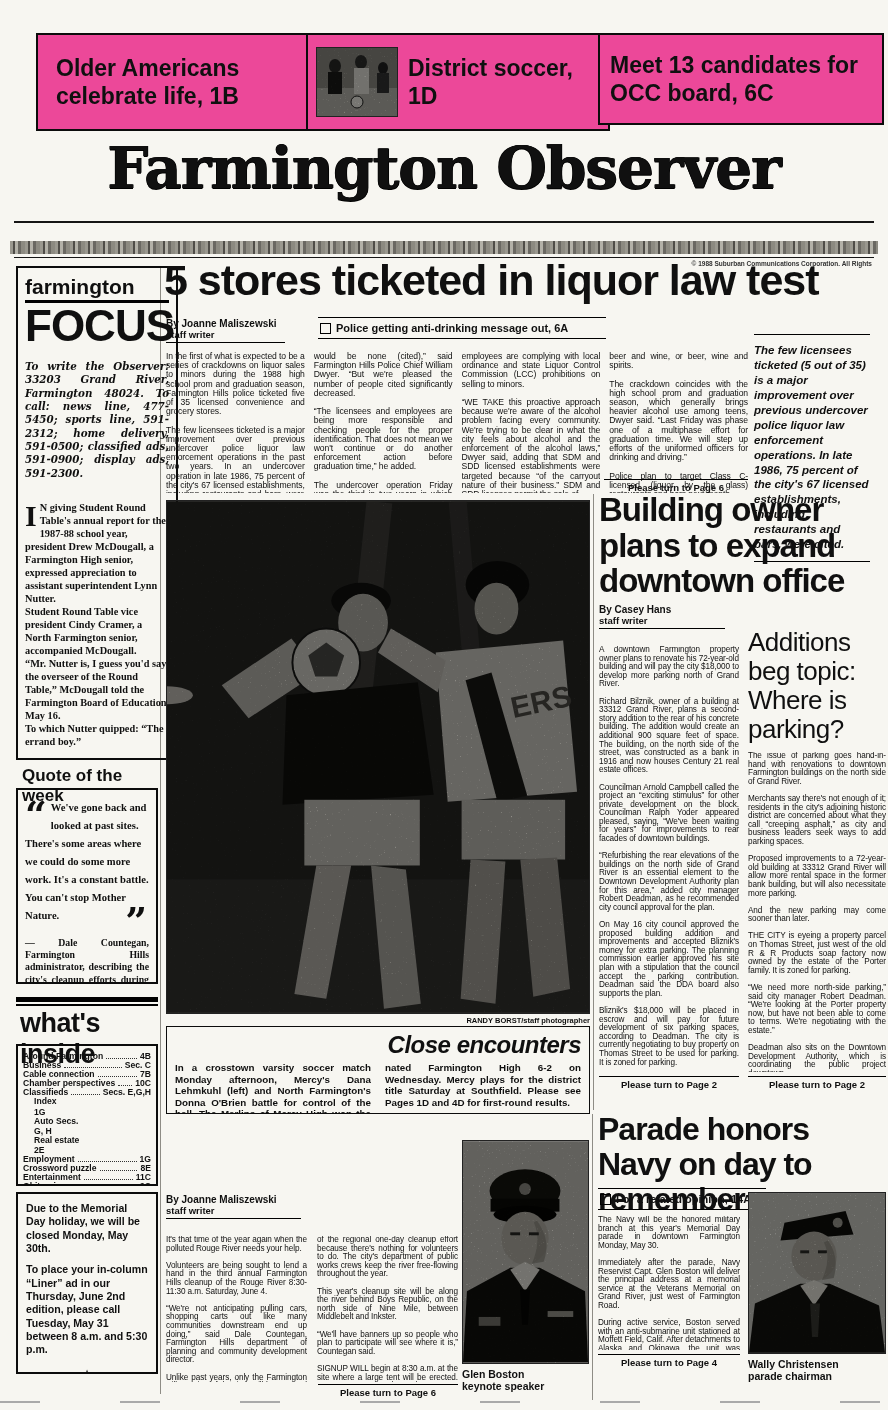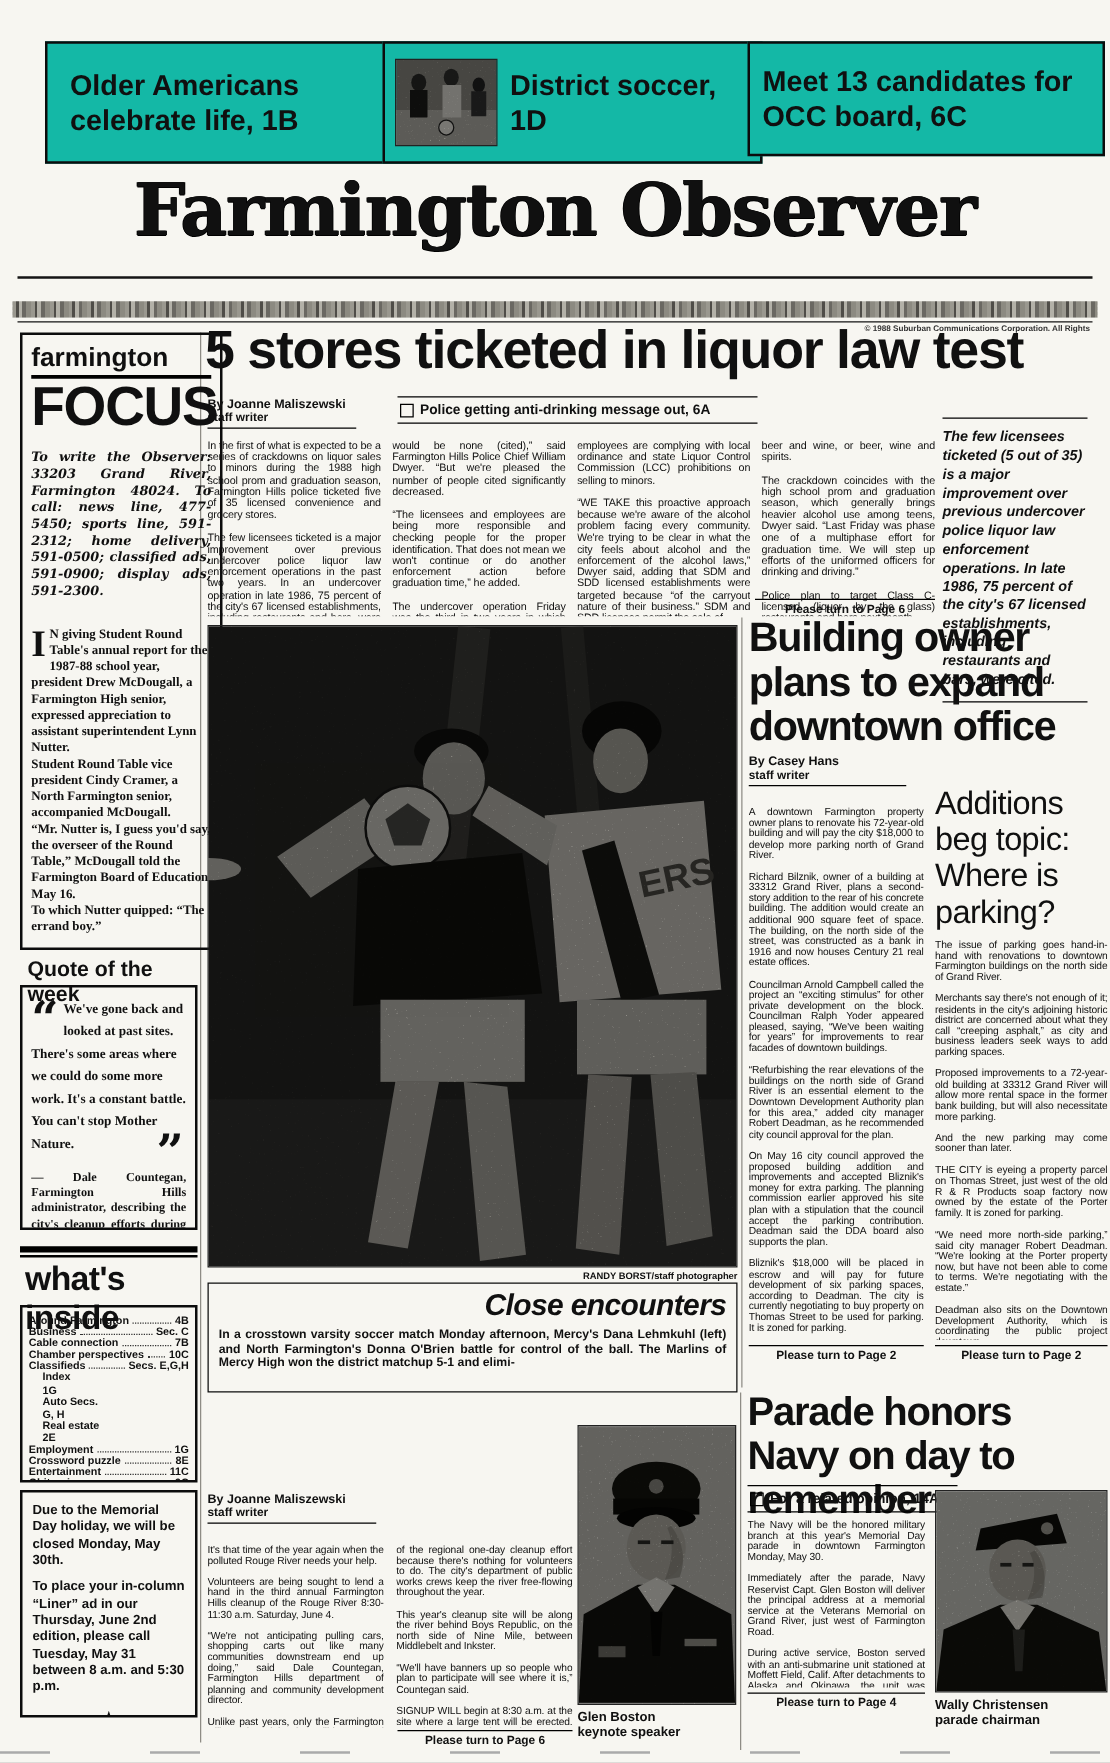--- a/index.html
+++ b/index.html
@@ -2,21 +2,21 @@
 <html><head>
 <meta charset="utf-8">
 <title>Farmington Observer</title>
 <style>
   html,body{margin:0;padding:0;background:#c9c8c3;}
   .page{position:relative;width:888px;height:1410px;background:#f7f6f1;color:#101010;
         font-family:"Liberation Sans",sans-serif;overflow:hidden;margin:0 auto;}
   .abs{position:absolute;}
   
   .teaser{border:2.5px solid #0c0c0c;display:flex;align-items:center;justify-content:center;
-          font-weight:bold;font-size:23px;line-height:1.22;text-align:left;background:#14b8a6;}
+          font-weight:bold;font-size:23px;line-height:1.22;text-align:left;background:#ec4899;}
   .t1{left:36px;top:33px;width:260px;height:94px;padding:0 18px;}
   .t2{left:306px;top:33px;width:284px;height:94px;justify-content:flex-start;padding:0 8px;}
   .t2 .mini{width:80px;height:68px;border:1px solid #222;margin-right:10px;flex:none;}
   .t3{left:598px;top:33px;width:262px;height:88px;padding:0 10px;}
   
   .masthead{left:0;top:134px;width:888px;text-align:center;font-family:"DejaVu Serif",serif;
             font-weight:bold;font-size:58px;letter-spacing:-1px;
             text-shadow:0.6px 0 #000,-0.6px 0 #000,0 0.5px #000;}
   .hline{background:#151515;height:1.5px;}
   .dateline{left:16px;top:225px;width:856px;display:flex;justify-content:space-between;
@@ -333,20 +333,21 @@
     <rect x="296" y="300" width="104" height="60" fill="#d3d0c7"></rect>
     <polygon points="305,360 340,362 330,505 295,500" fill="#b5b2a9"></polygon>
     <polygon points="355,360 392,358 405,490 368,498" fill="#aeaba2"></polygon>
     <rect width="424" height="514" filter="url(#gr1)" opacity="0.55"></rect>
   </svg>
   <div class="abs credit">RANDY BORST/staff photographer</div>
   <div class="abs capbox">
     <div class="captitle">Close encounters</div>
     <div class="capcols">
       <div>In a crosstown varsity soccer match Monday afternoon, Mercy's Dana Lehmkuhl (left) and North Farmington's Donna O'Brien battle for control of the ball. The Marlins of Mercy High won the district matchup 5-1 and elimi-</div>
+      <div>nated Farmington High 6-2 on Wednesday. Mercy plays for the district title Saturday at Southfield. Please see Pages 1D and 4D for first-round results.</div>
     </div>
   </div>
 
   <div class="abs vrule vr-build"></div>
   <div class="abs hl hl2">Building owner plans to expand downtown office</div>
   <div class="abs byline by2">
     <div>By Casey Hans</div>
     <div class="role">staff writer</div>
     <div class="brule"></div>
   </div>

